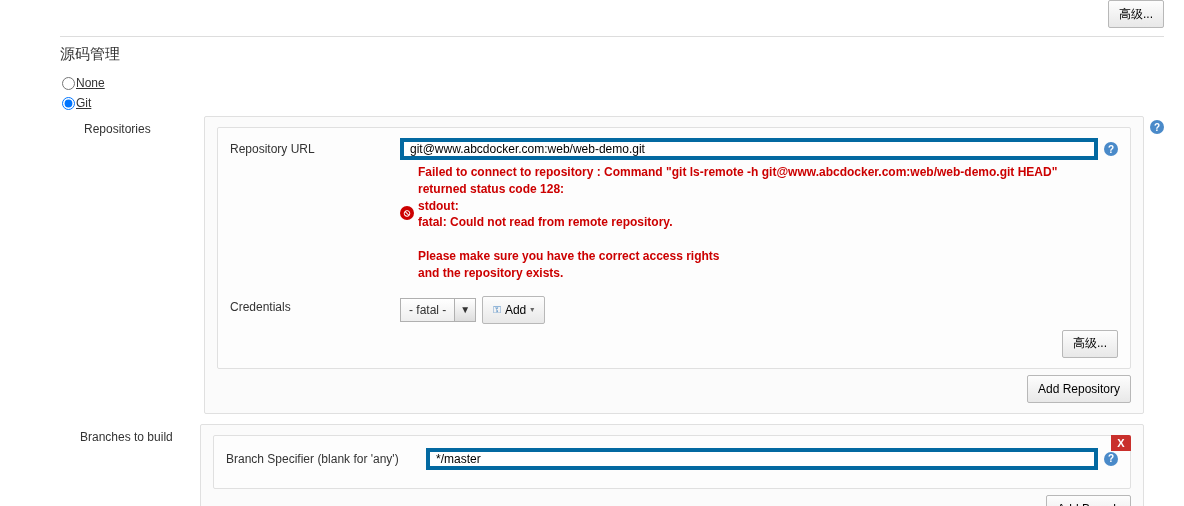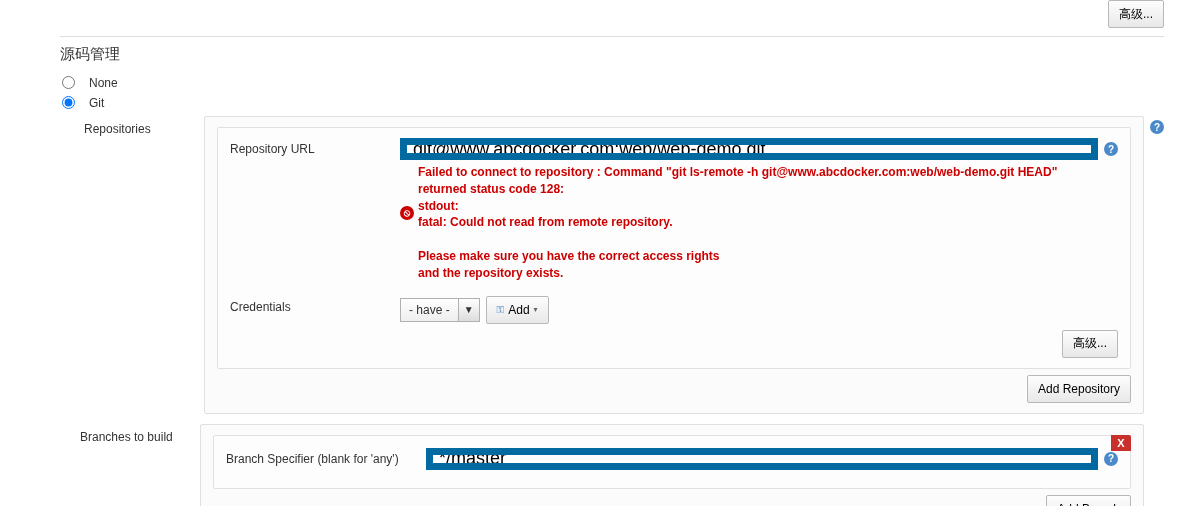--- a/index.html
+++ b/index.html
@@ -20,24 +20,25 @@
     margin-right: 0;
     margin-bottom: 8px;
   }
   .section-title {
     font-size: 15px;
     font-weight: normal;
     margin: 8px 0 12px 0;
   }
   .radio-row {
     display: flex;
-    align-items: flex-start;
-    gap: 14px;
+    align-items: center;
+    gap: 1px;
     margin-bottom: 6px;
     padding-left: 2px;
+    text-decoration: underline;
   }
   .radio-row input { margin: 0; }
   .config-block {
     display: grid;
     grid-template-columns: 120px 1fr 20px;
     gap: 0;
     align-items: start;
     margin-bottom: 10px;
   }
   .config-label {
@@ -64,23 +65,23 @@
     align-items: start;
     margin-bottom: 6px;
   }
   .form-row-label {
     font-size: 12px;
     padding-top: 4px;
   }
   .text-input {
     width: 100%;
     box-sizing: border-box;
-    border: 7px solid #0369a1;
+    border: 4px solid #0369a1;
     padding: 3px 6px;
-    font-size: 18px;
+    font-size: 12px;
     height: 22px;
     background: #fff;
   }
   .help-icon {
     width: 14px;
     height: 14px;
     background: #4a8ac9;
     border-radius: 50%;
     color: #fff;
     font-size: 10px;
@@ -228,21 +229,21 @@
               <span class="error-line">and the repository exists.</span>
             </div>
           </div>
           <span class="help-icon">?</span>
         </div>
 
         <div class="form-row">
           <div class="form-row-label">Credentials</div>
           <div class="cred-row">
             <div class="select-like">
-              <span class="sel-text">- have -</span>
+              <span class="sel-text">- fatal -</span>
               <span class="sel-arrow">▼</span>
             </div>
             <button class="btn">
               <span class="key-icon">⚿</span>
               <span>Add</span>
               <span style="font-size:8px;color:#666;">▾</span>
             </button>
           </div>
           <span></span>
         </div>

